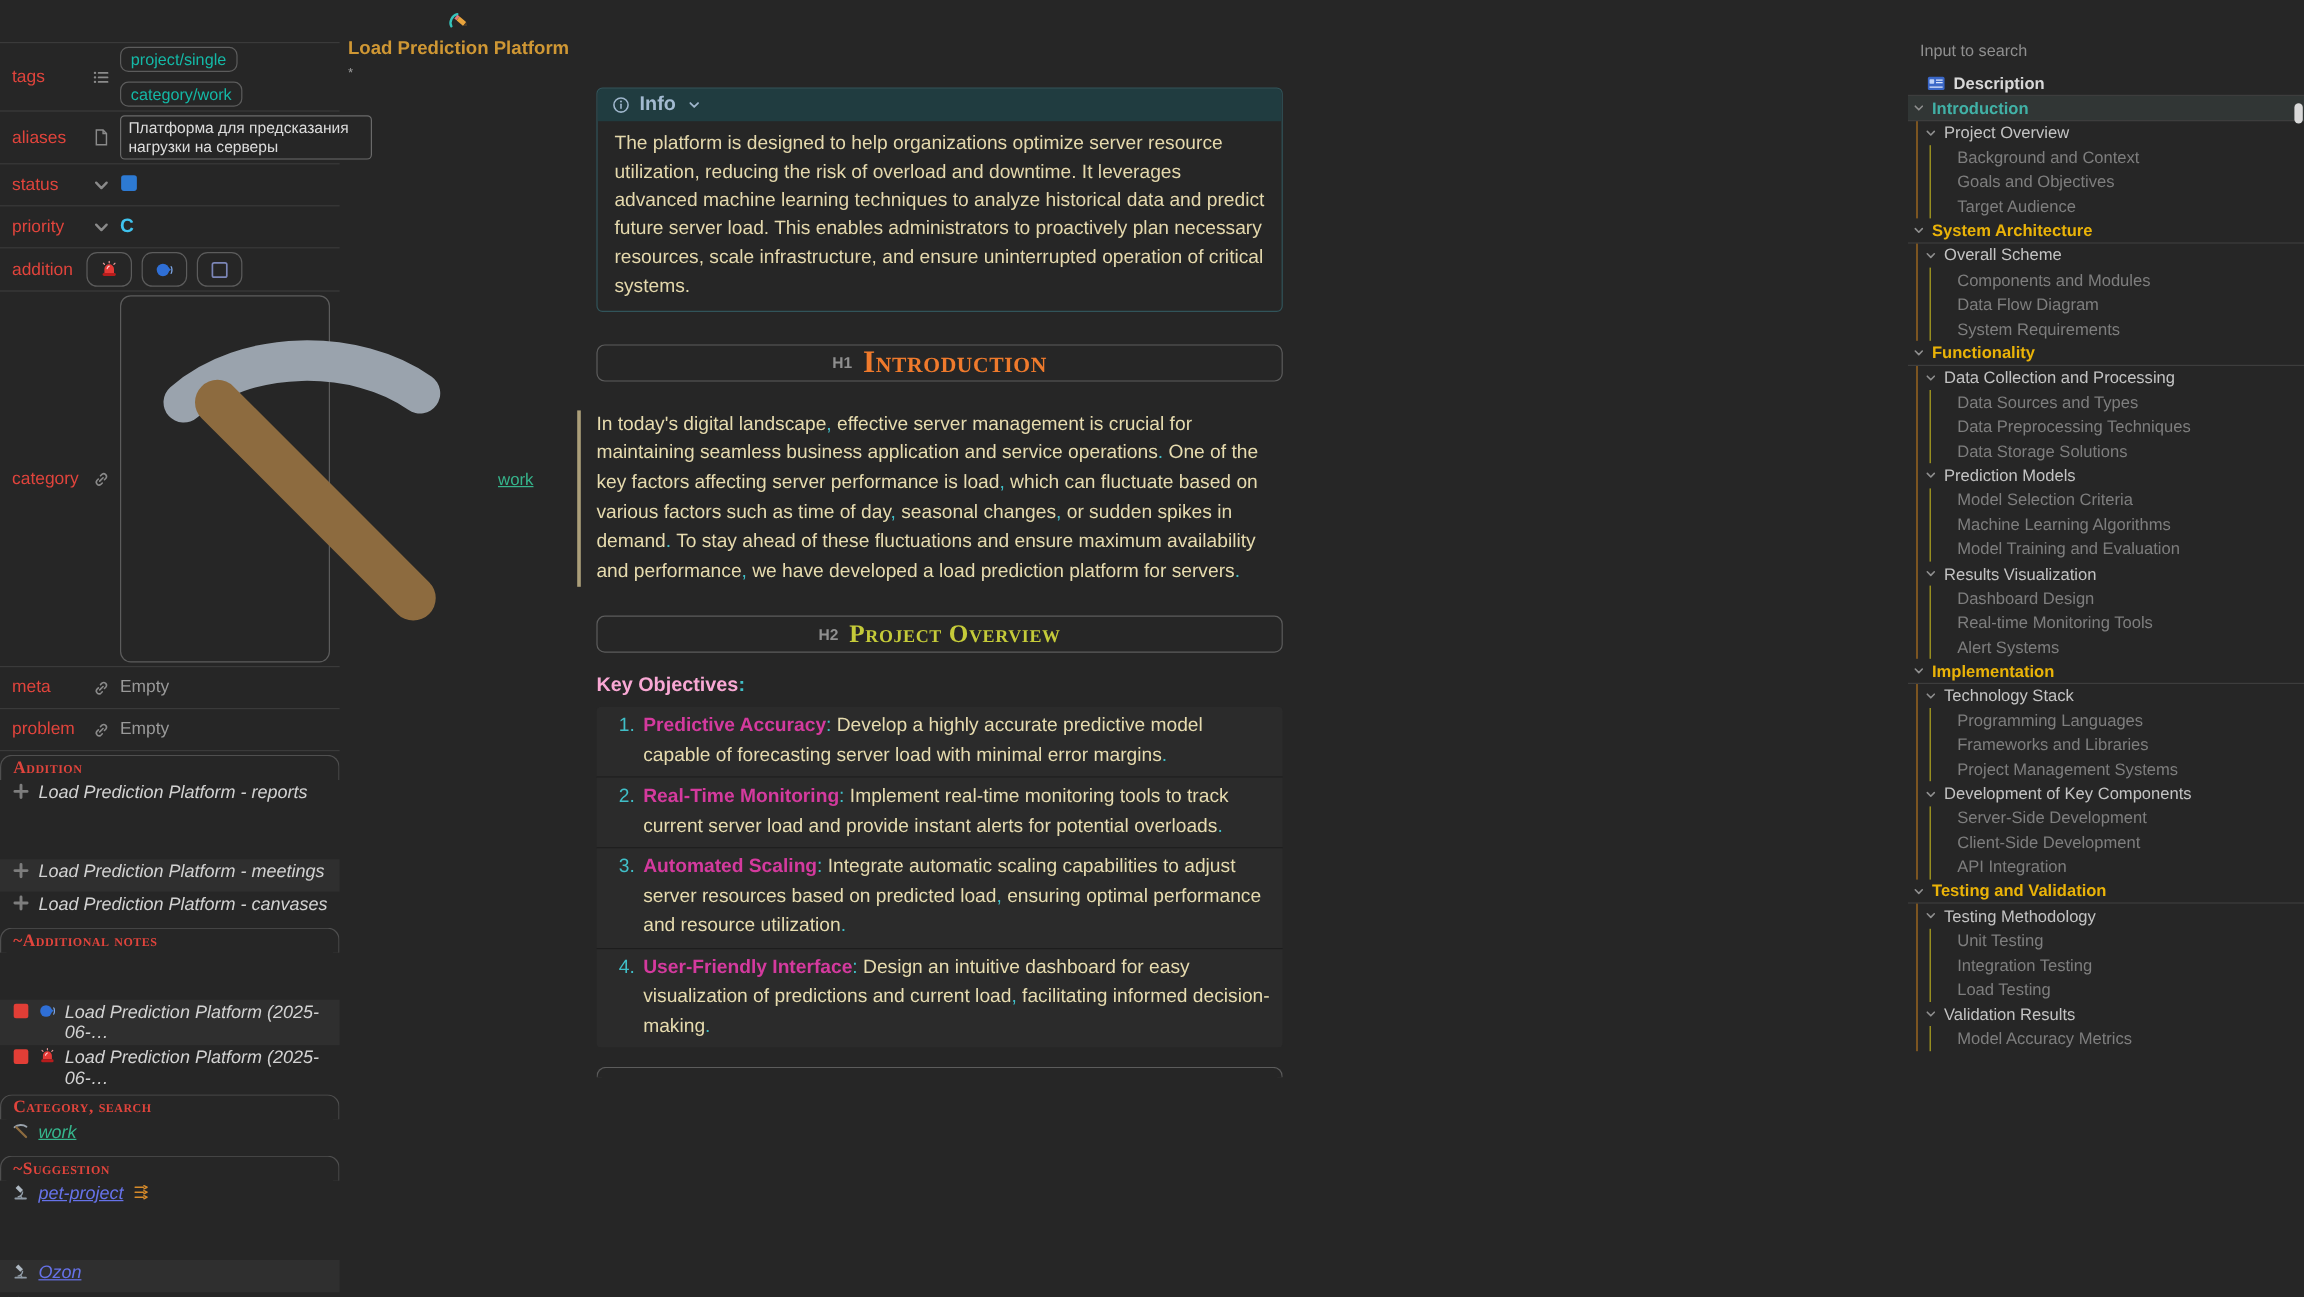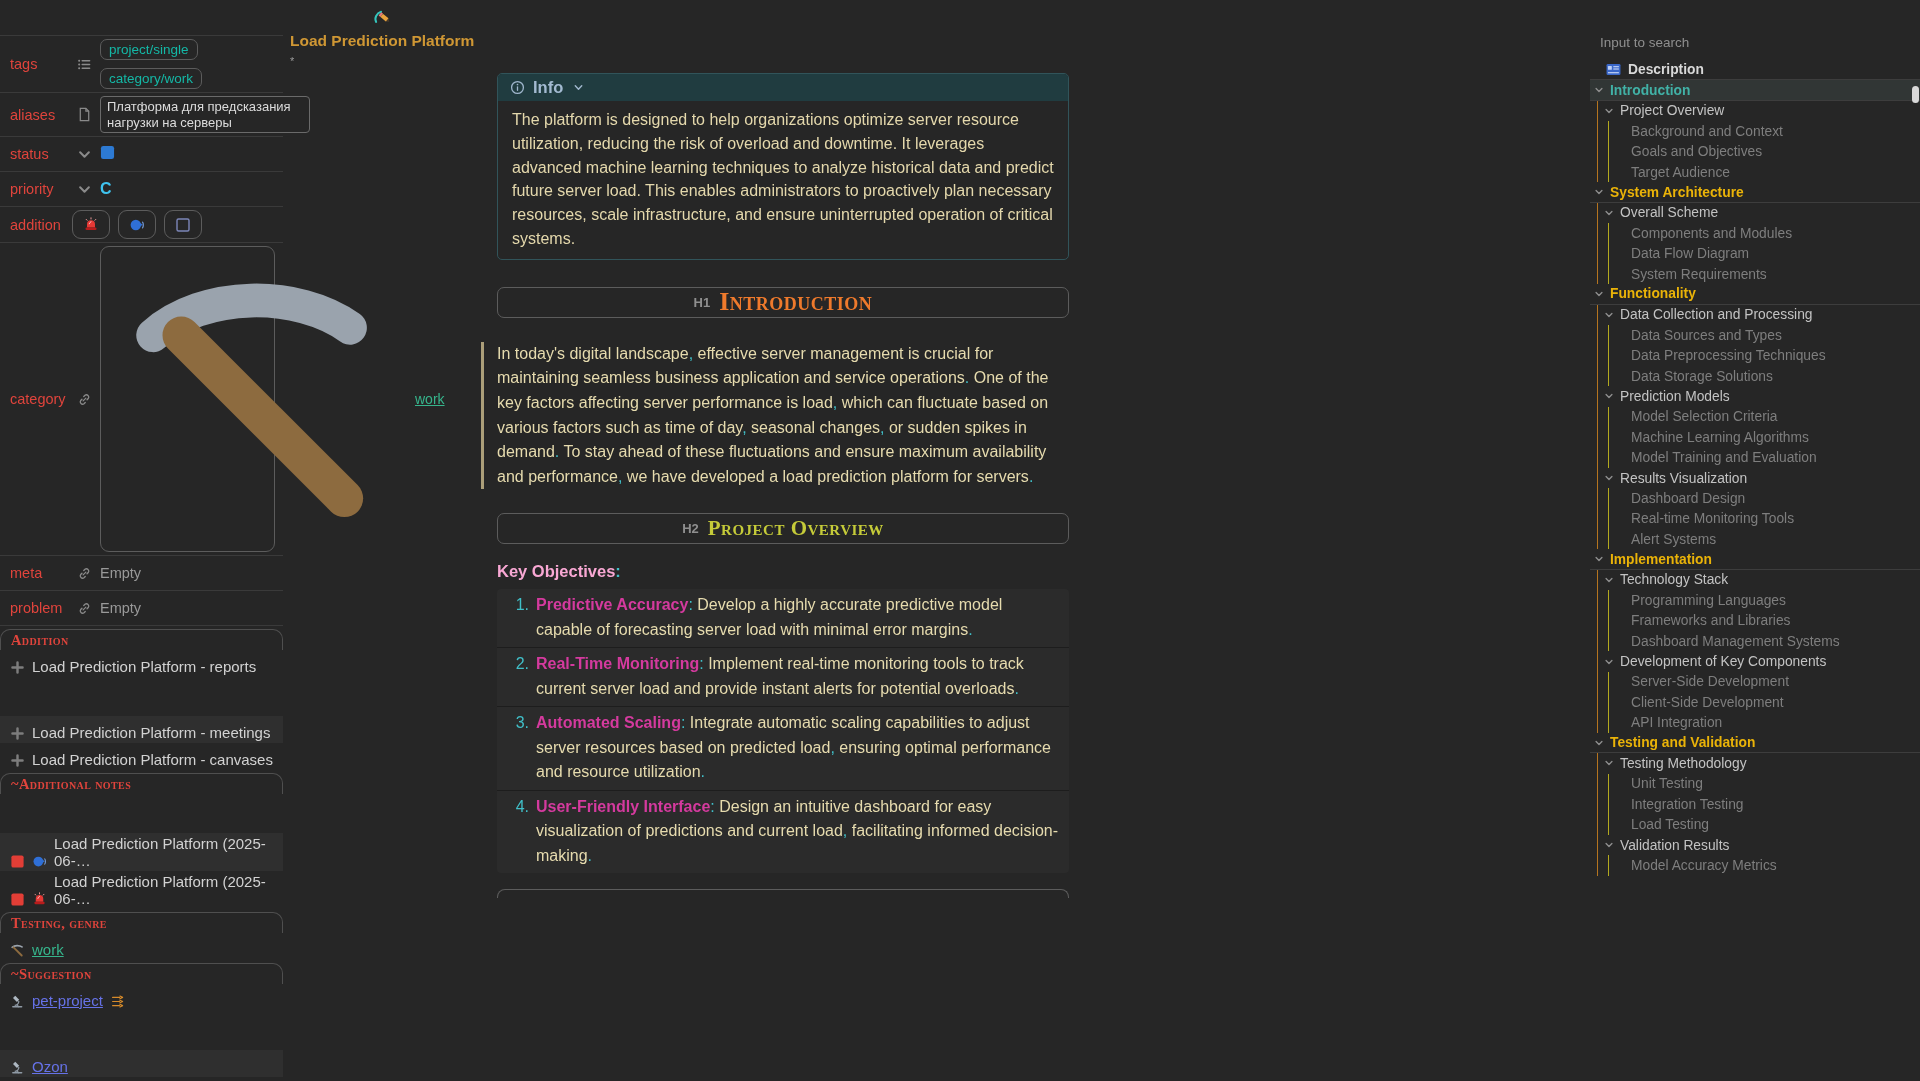--- a/index.html
+++ b/index.html
@@ -27,22 +27,22 @@
   .icon-btn .icon{width:16px;height:16px;}
   .cat-pill{border:1px solid #5c5c5c;border-radius:9px;padding:2px 9px;display:inline-flex;
             gap:5px;align-items:center;}
   .teal-link{color:#36b58c;text-decoration:underline;font-size:14px;}
   .empty-text{color:#999;font-size:14.5px;}
 
   .sec-header{margin-top:3px;padding:2px 10px 1px;border:1px solid #4f4f4f;border-bottom:none;
               border-radius:10px 10px 0 0;font-family:"Liberation Serif",serif;
               font-variant:small-caps;font-weight:700;color:#e0443c;font-size:14.5px;
               letter-spacing:.4px;}
-  .link-row{display:flex;align-items:flex-end;gap:7px;padding:2px 8px 2px 10px;min-height:23px;
-            font-size:15px;color:#d2d2d2;}
+  .link-row{display:flex;align-items:flex-start;gap:7px;padding:2px 8px 2px 10px;min-height:23px;
+            font-size:15px;color:#d2d2d2;font-style:italic;}
   .link-row.shaded{background:#2f2f2f;margin-top:39px;}
   .link-row .icon{width:15px;height:15px;}
   .blue-link{color:#6672e8;text-decoration:underline;}
   .teal-link-lg{color:#36b58c;text-decoration:underline;font-size:15px;}
 
   
   .note-header{position:absolute;left:290px;top:8px;display:flex;align-items:center;gap:6px;flex-direction:column;}
   .note-header .icon{width:18px;height:18px;}
   .note-title{color:#cf9734;font-weight:700;font-size:15.5px;}
   .star{color:#9a9a9a;font-size:11px;align-self:flex-start;margin-top:-1px;}
@@ -297,21 +297,21 @@
         <span class="icon">
           <svg viewBox="0 0 16 16">
             <path d="M8 3.2a4 4 0 014 4v3.2H4V7.2a4 4 0 014-4z" fill="#e53935"></path>
             <rect x="2.5" y="10.4" width="11" height="2.6" rx="1.2" fill="#b71c1c"></rect>
             <path d="M6.3 6.8c.3-1 .9-1.7 1.7-2" stroke="#ffcdd2" stroke-width="1" fill="none" stroke-linecap="round"></path>
             <path d="M8 .8v1.2M3.2 2.4l.9.9M12.8 2.4l-.9.9" stroke="#ef9a9a" stroke-width="1" stroke-linecap="round"></path>
           </svg>
         </span>
         <span>Load Prediction Platform (2025-06-…</span>
       </div>
-      <div class="sec-header">Testing, genre</div>
+      <div class="sec-header">Category, search</div>
       <div class="link-row">
         <span class="icon">
           <svg viewBox="0 0 16 16">
             <path d="M2.3 4.6C5 2.2 10 2.2 12.8 4.2" stroke="#9aa3ad" stroke-width="1.8" fill="none" stroke-linecap="round"></path>
             <path d="M3.8 4.6l8.7 8.7" stroke="#8d6b3f" stroke-width="2" stroke-linecap="round"></path>
           </svg>
         </span>
         <span class="teal-link-lg">work</span>
       </div>
       <div class="sec-header">~Suggestion</div>
@@ -598,21 +598,21 @@
           <span>Technology Stack</span>
         </div>
         <div class="kids3">
           <div class="ol-row lvl3">
             <span>Programming Languages</span>
           </div>
           <div class="ol-row lvl3">
             <span>Frameworks and Libraries</span>
           </div>
           <div class="ol-row lvl3">
-            <span>Dashboard Management Systems</span>
+            <span>Project Management Systems</span>
           </div>
         </div>
         <div class="ol-row lvl2">
           <span class="icon chev-o">
             <svg viewBox="0 0 12 12" fill="none" stroke="currentColor" stroke-width="1.6" stroke-linecap="round" stroke-linejoin="round">
               <path d="M2.5 4.2L6 7.8 9.5 4.2"></path>
             </svg>
           </span>
           <span>Development of Key Components</span>
         </div>

